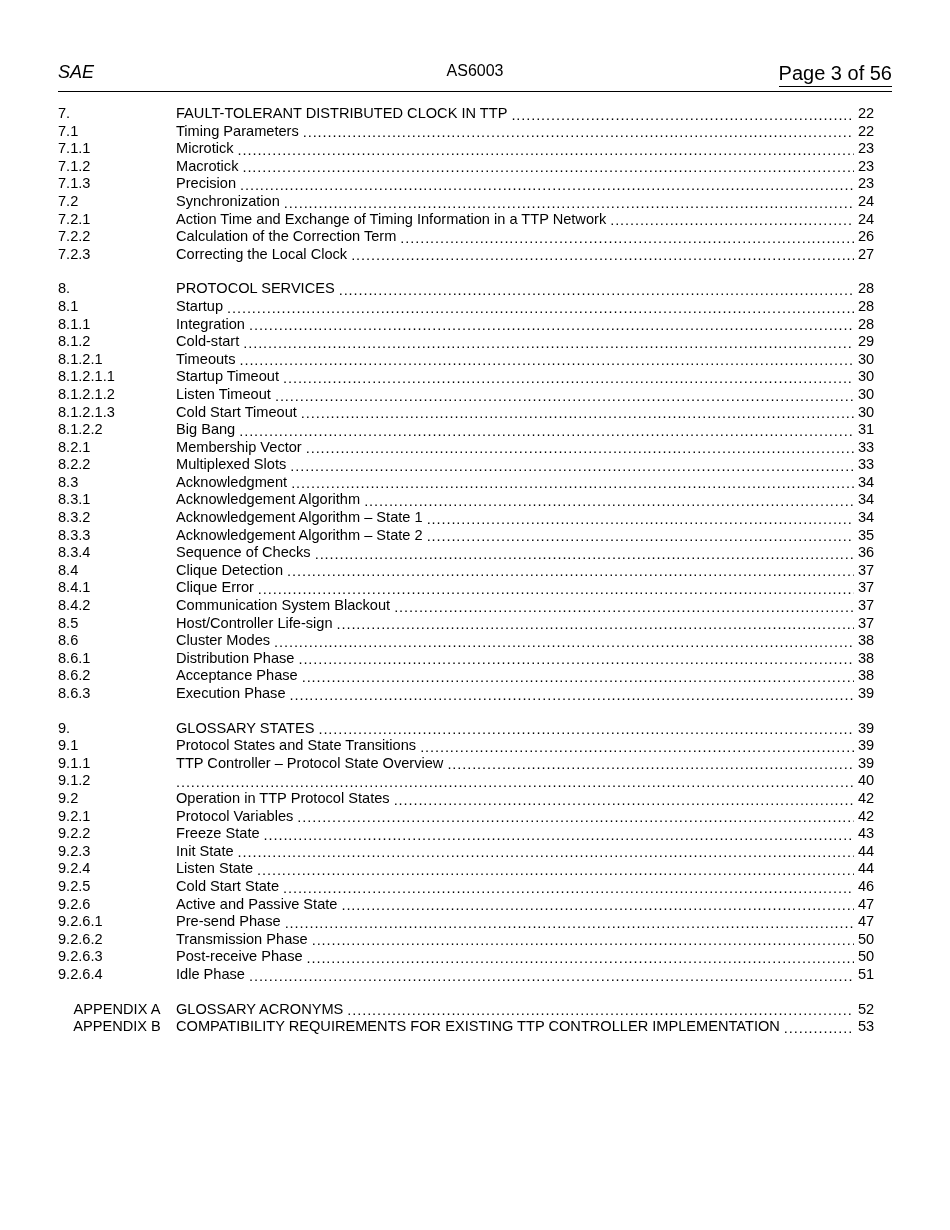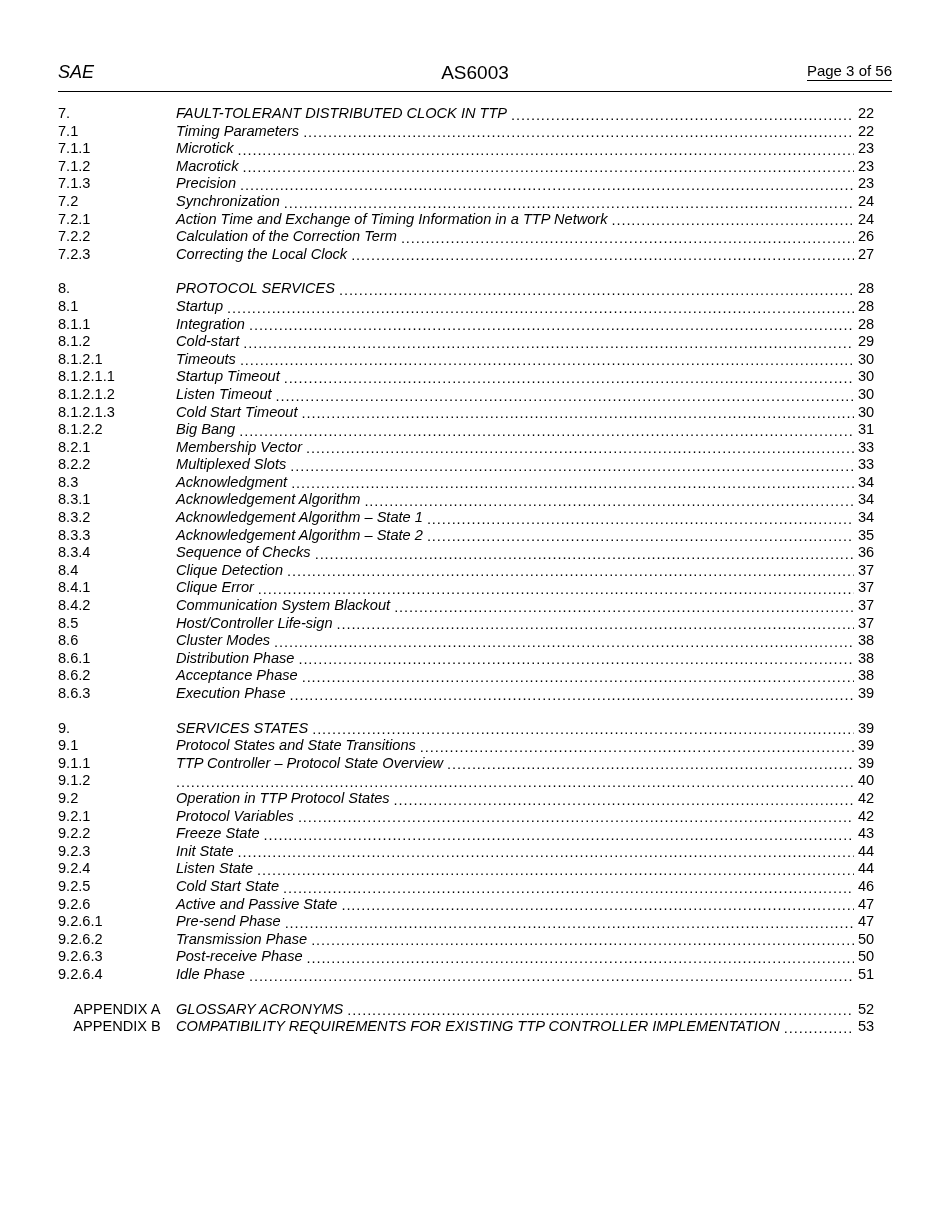--- a/index.html
+++ b/index.html
@@ -34,27 +34,27 @@
     top: 0;
     font-style: italic;
     font-size: 18px;
   }
   .header .h-center {
     position: absolute;
     left: 0;
     right: 0;
     top: 0;
     text-align: center;
-    font-size: 19px;
+    font-size: 16px;
   }
   .header .h-right {
     position: absolute;
     right: 0;
     top: 0;
-    font-size: 15px;
+    font-size: 20px;
     border-bottom: 1px solid #000;
     padding-bottom: 1px;
     text-align: right;
   }
   .header-rule {
     border-bottom: 1.3px solid #000;
     margin-top: 3px;
     width: 100%;
   }
   
@@ -76,21 +76,20 @@
     white-space: nowrap;
   }
   .num {
     width: 118px;
     flex: 0 0 118px;
     overflow: visible;
   }
   .title {
     flex: 0 0 auto;
     padding-right: 4px;
-    font-style: italic;
   }
   .dots {
     flex: 1 1 auto;
     overflow: hidden;
     position: relative;
     height: 17.6px;
   }
   .dots::after {
     content: "..................................................................................................................................................................................................................................................................";
     position: absolute;
@@ -326,21 +325,21 @@
           <span class="num">8.6.3</span>
           <span class="title">Execution Phase</span>
           <span class="dots"></span>
           <span class="page-no">39</span>
         </div>
       </div>
       <div class="spacer-row"></div>
       <div class="toc-group">
         <div class="toc-row">
           <span class="num">9.</span>
-          <span class="title">SERVICES STATES</span>
+          <span class="title">GLOSSARY STATES</span>
           <span class="dots"></span>
           <span class="page-no">39</span>
         </div>
         <div class="toc-row">
           <span class="num">9.1</span>
           <span class="title">Protocol States and State Transitions</span>
           <span class="dots"></span>
           <span class="page-no">39</span>
         </div>
         <div class="toc-row">

